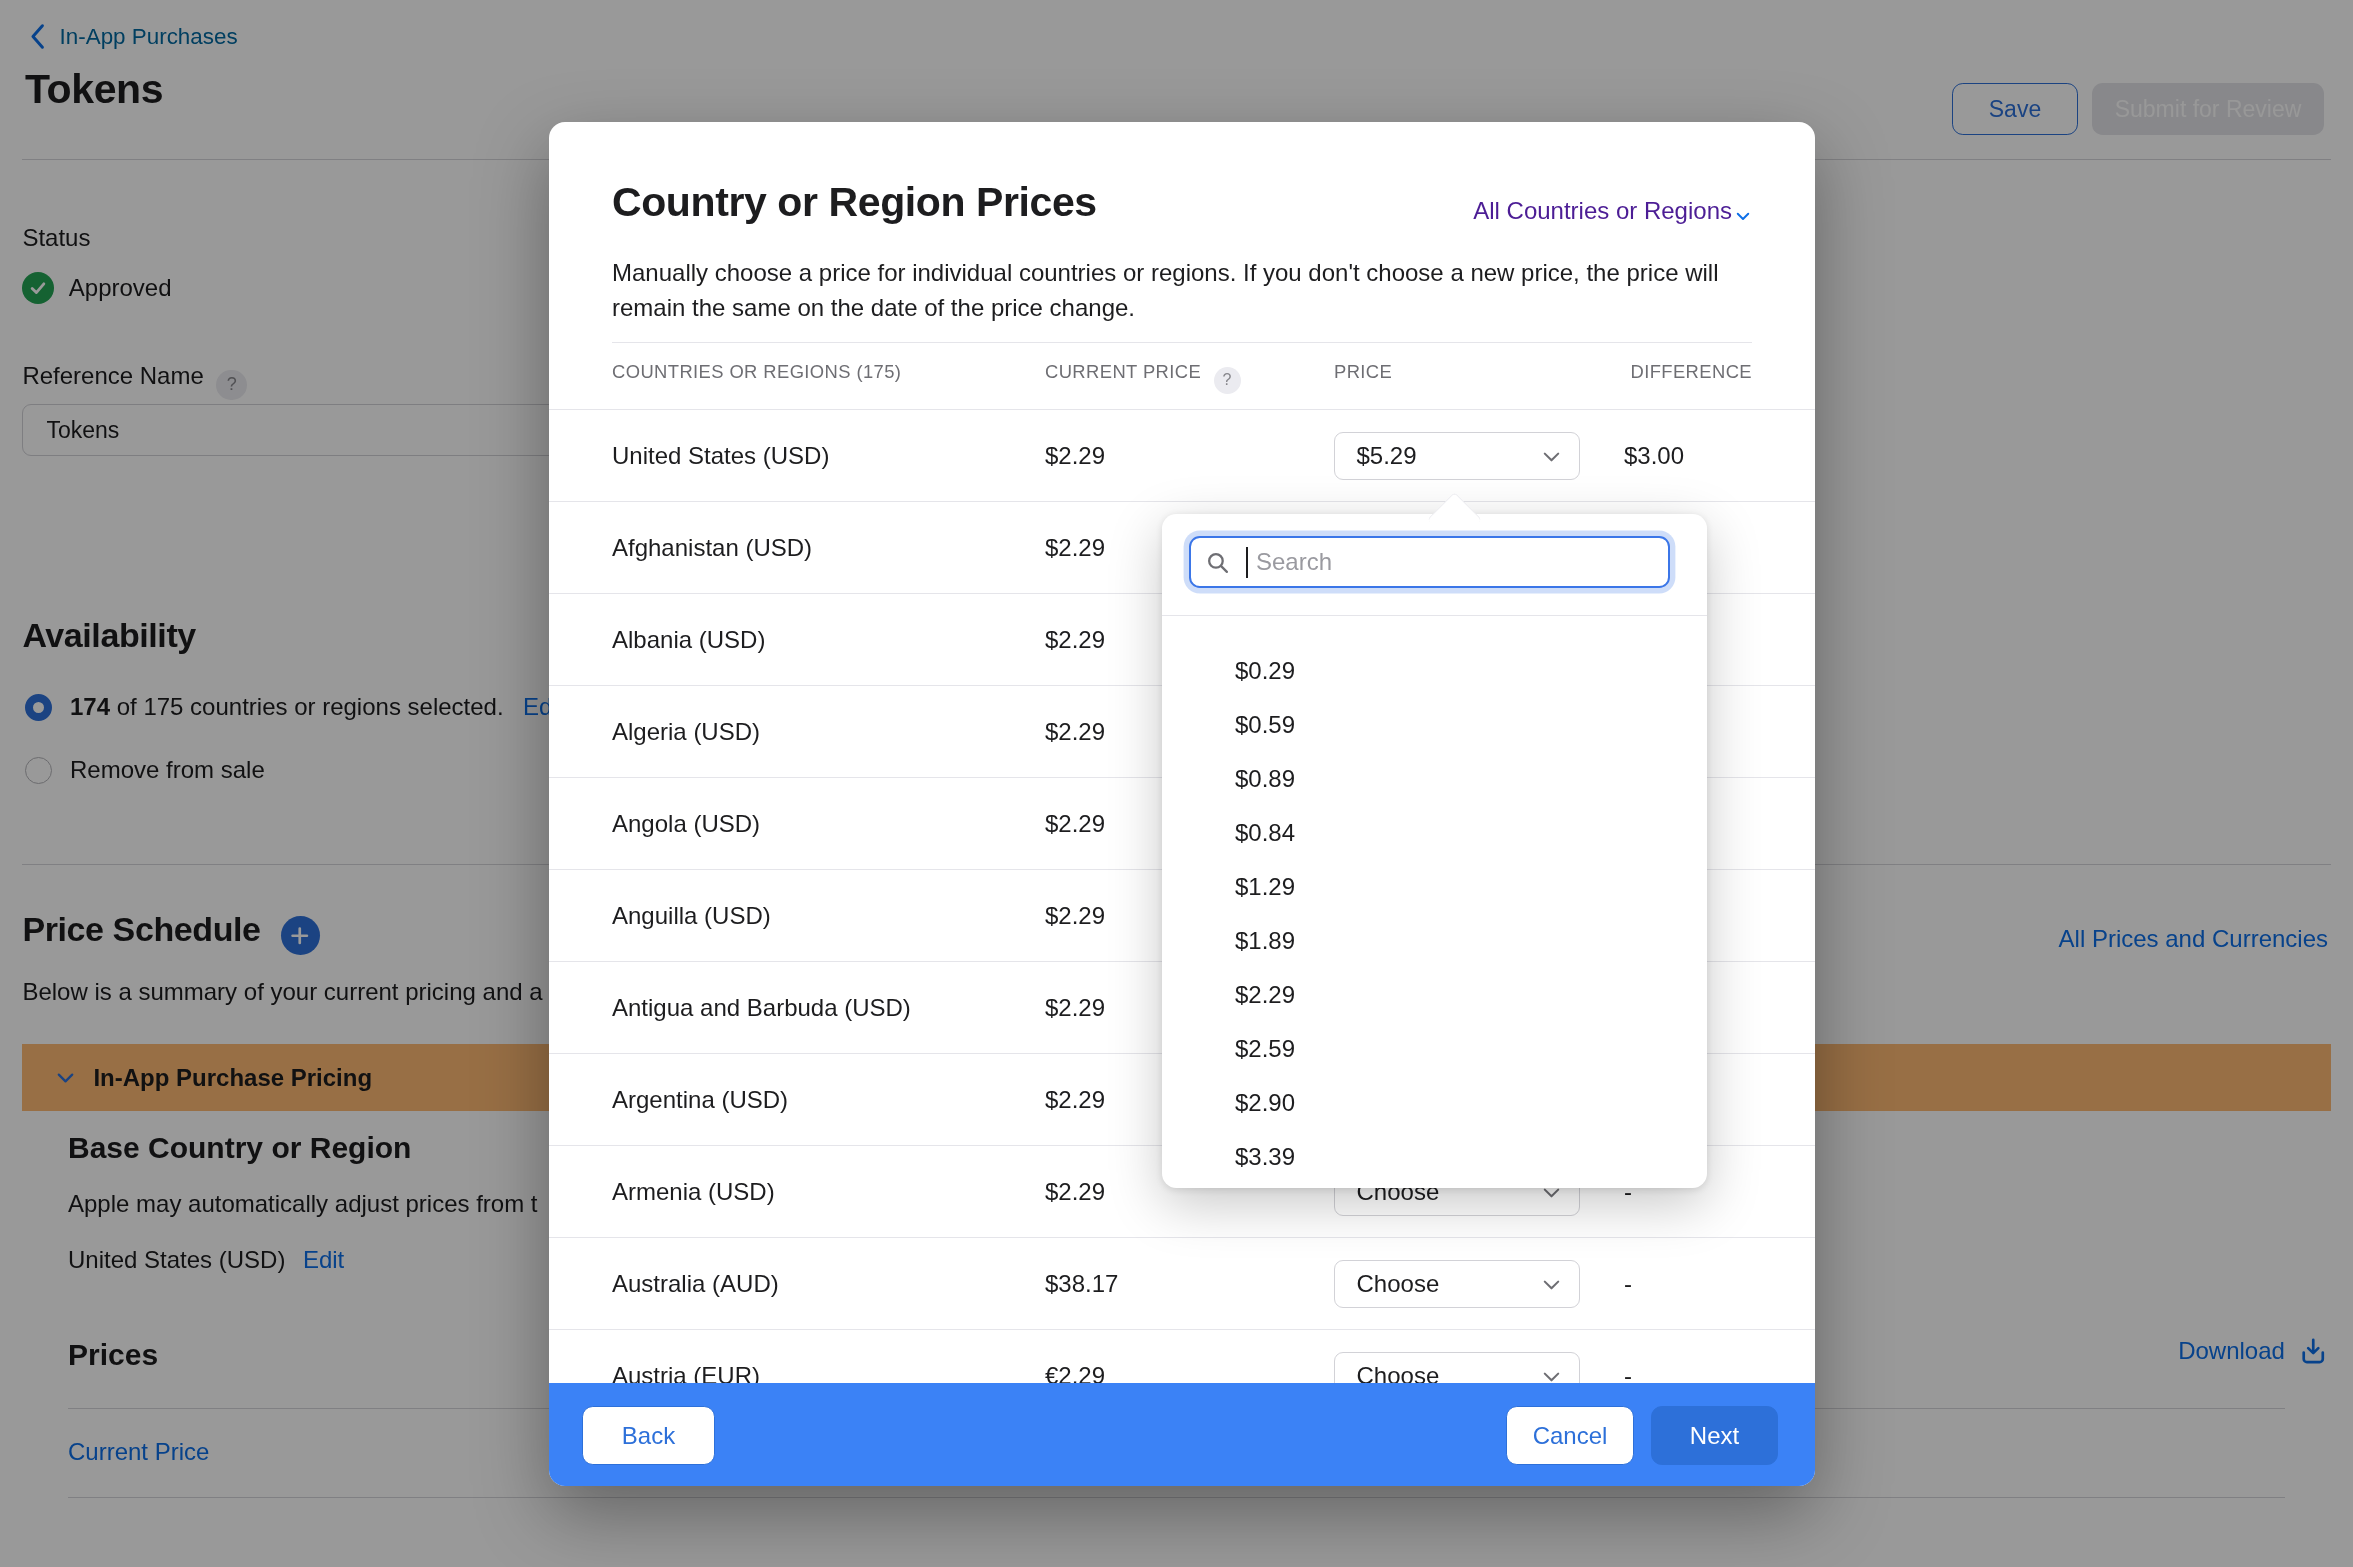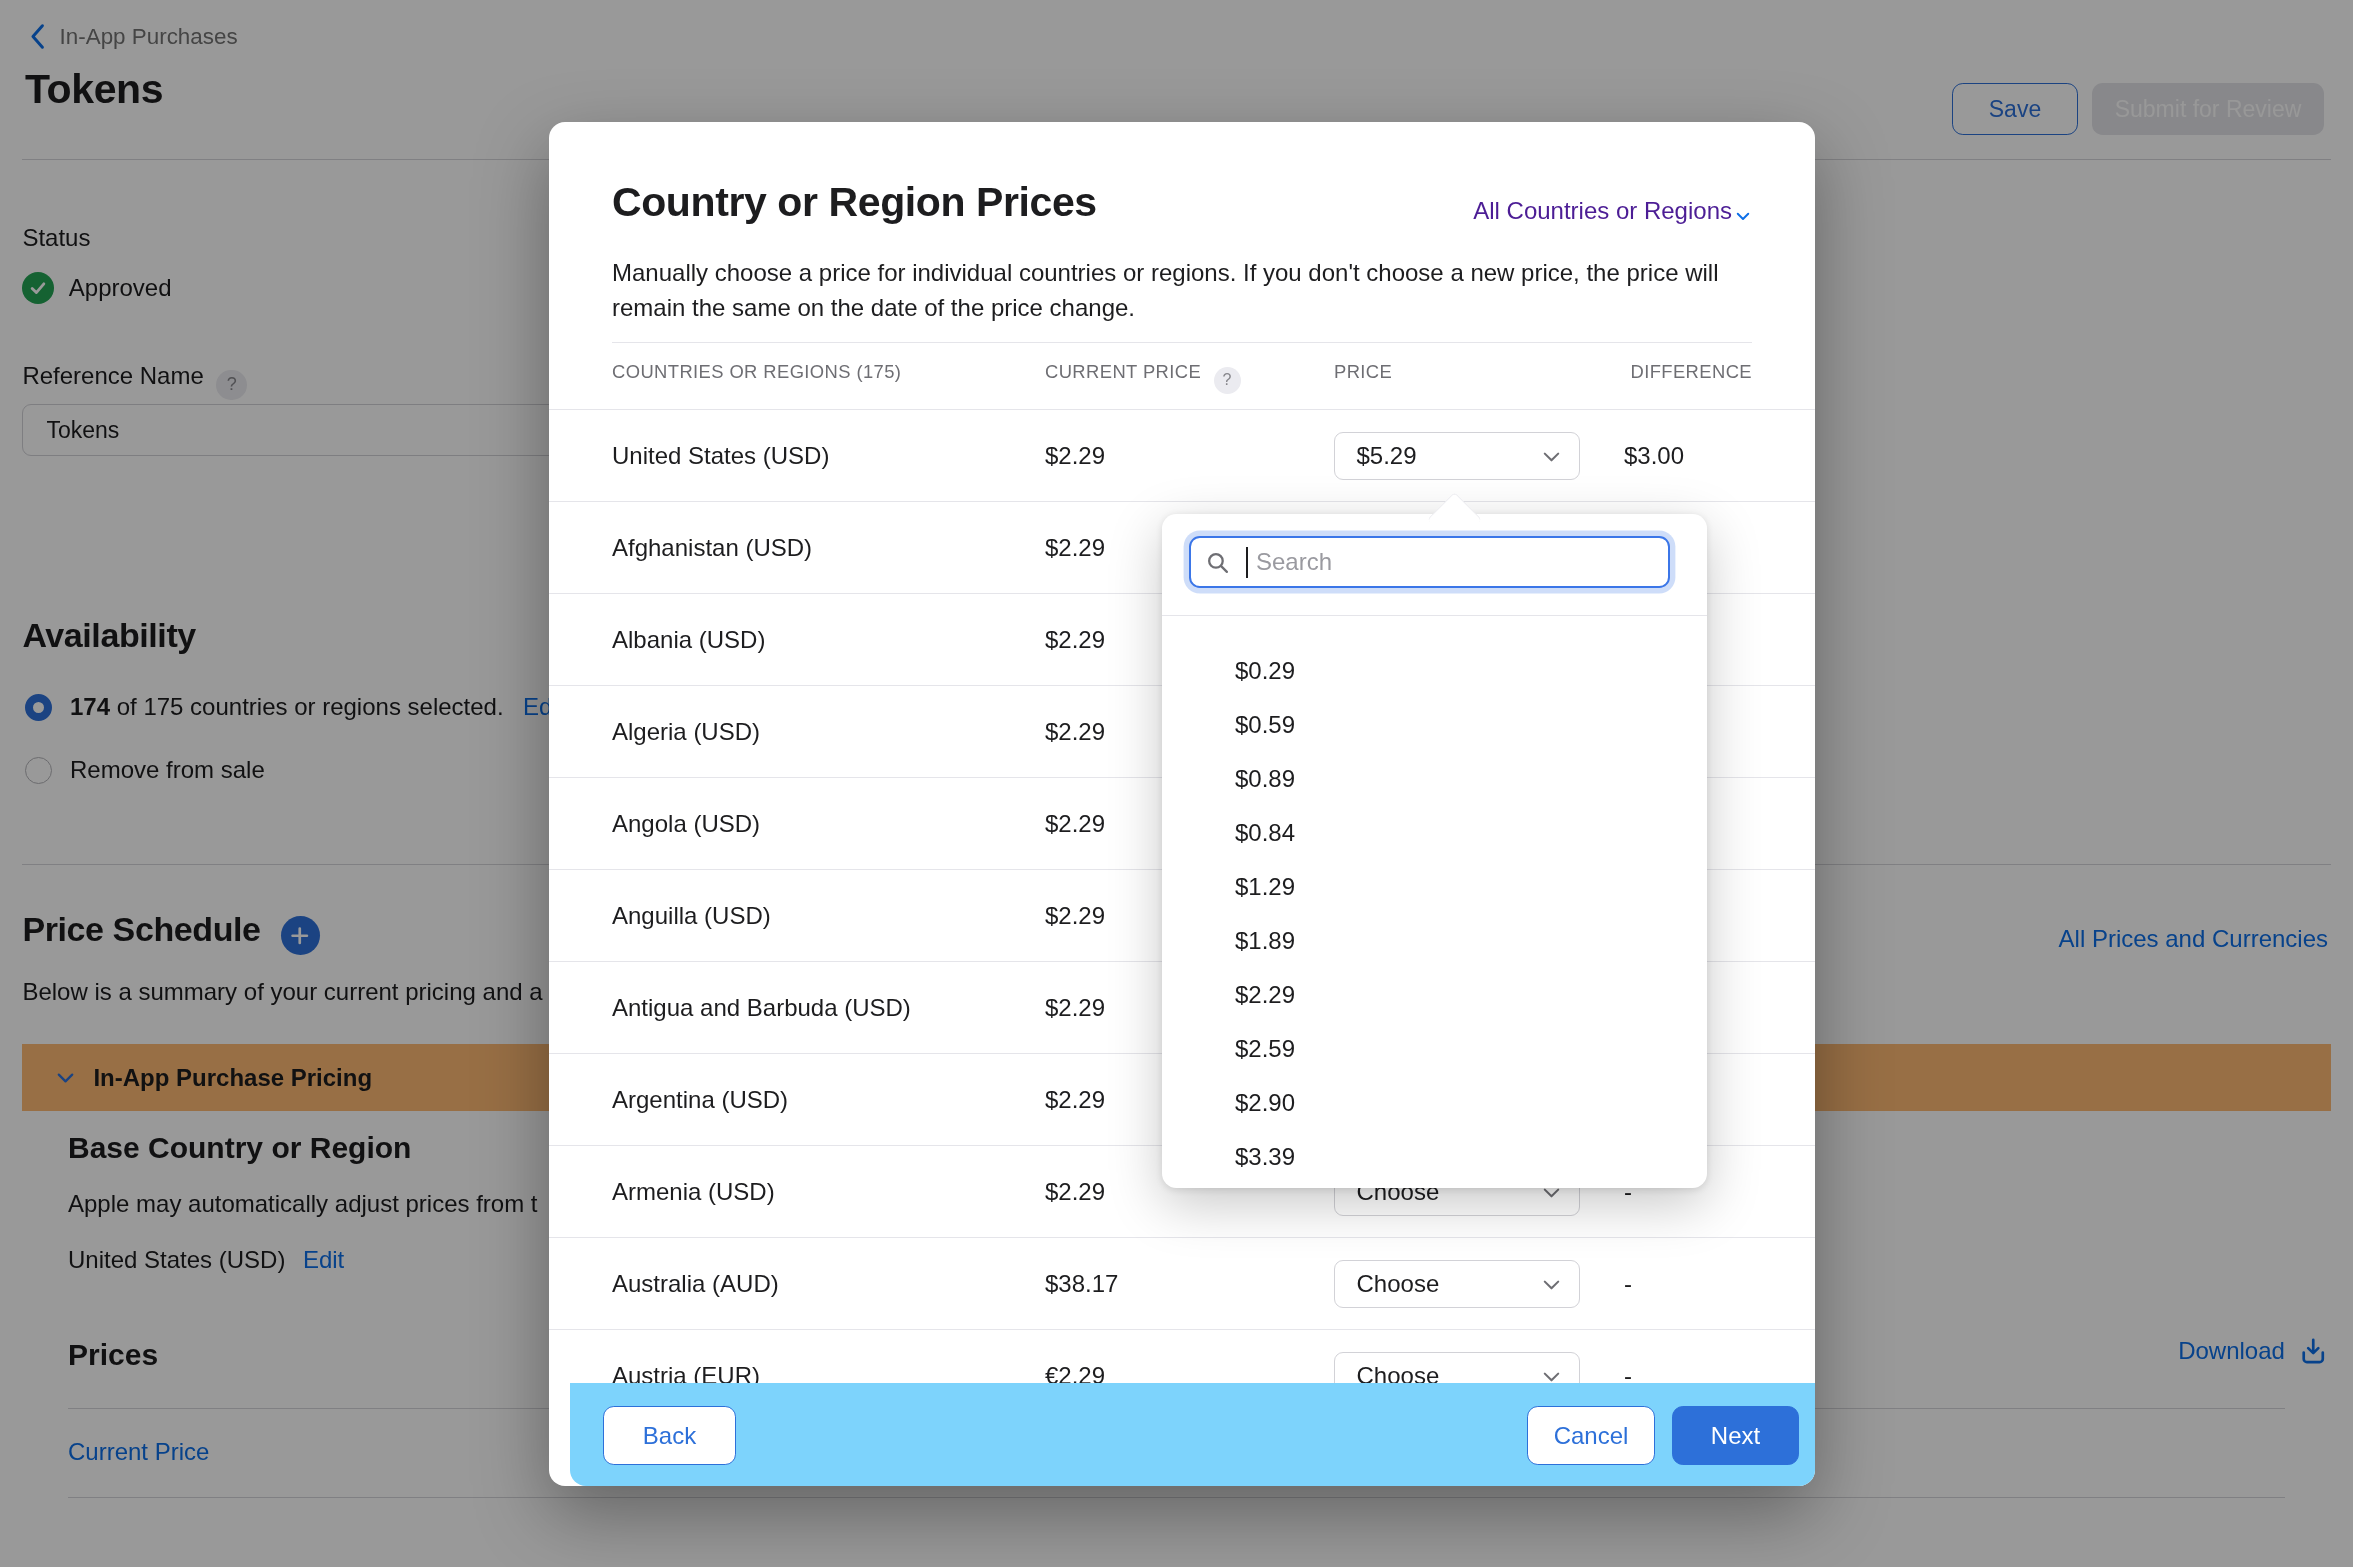--- a/index.html
+++ b/index.html
@@ -3,21 +3,21 @@
 <meta charset="utf-8">
 <style>
   html,body{margin:0;padding:0;width:2354px;height:1567px;overflow:hidden;
     font-family:"Liberation Sans","DejaVu Sans",sans-serif;background:#fff;color:#1d1d1f;}
   .abs{position:absolute;}
   a,.link{color:#0d6fe8;text-decoration:none;cursor:pointer;}
   .divider{position:absolute;height:0.9px;background:#d6d6db;}
 
   
   #page{position:absolute;inset:0;background:#fff;}
-  .breadcrumb{left:27px;top:23px;display:flex;align-items:center;gap:12.6px;font-size:22.4px;color:#737373;}
+  .breadcrumb{left:27px;top:23px;display:flex;align-items:center;gap:12.6px;font-size:22.4px;color:#0369a1;}
   .page-title{left:25px;top:66px;font-size:41px;font-weight:700;letter-spacing:-0.4px;}
   .btn{display:flex;align-items:center;justify-content:center;border-radius:10.8px;font-size:23px;box-sizing:border-box;cursor:pointer;}
   .save-btn{left:1952px;top:83px;width:126px;height:52px;border:1.8px solid #2d70d9;color:#2d70d9;background:transparent;}
   .submit-btn{left:2092px;top:83px;width:232px;height:52px;background:#e3e3e8;color:#fdfdfd;}
   .sec-label{font-size:24px;}
   .status-row{left:22.4px;top:272px;display:flex;align-items:center;gap:14.4px;font-size:24px;}
   .check-circle{width:32px;height:32px;border-radius:50%;background:#23a454;display:flex;align-items:center;justify-content:center;}
   .help-badge{display:inline-flex;width:30.5px;height:30.5px;border-radius:50%;background:#ebebf0;color:#86868b;
     font-size:18px;align-items:center;justify-content:center;vertical-align:-6.3px;margin-left:12.6px;cursor:pointer;}
   .ref-input{left:22.4px;top:404px;width:943px;height:52px;border:1.8px solid #d2d2d7;border-radius:9px;
@@ -44,21 +44,21 @@
   .m-desc{left:63px;top:133px;width:1144px;font-size:24px;line-height:35px;}
   .th{position:absolute;top:239px;font-size:18.4px;letter-spacing:0.4px;color:#6e6e73;}
   #rows{position:absolute;left:0;right:0;top:287px;height:975px;overflow:hidden;border-top:0.9px solid #e5e5ea;}
   .t-row{position:relative;height:92px;border-bottom:0.9px solid #e5e5ea;box-sizing:border-box;}
   .c-country{position:absolute;left:63px;top:32px;font-size:24px;}
   .c-current{position:absolute;left:496px;top:32px;font-size:24px;}
   .c-diff{position:absolute;left:1075px;top:32px;font-size:24px;}
   .select{position:absolute;left:785px;top:21.5px;width:246px;height:48px;border:1.3px solid #d2d2d7;border-radius:9px;
     background:#fff;display:flex;align-items:center;font-size:24px;padding-left:21.5px;box-sizing:border-box;cursor:pointer;}
   .select svg{position:absolute;right:16px;top:12.6px;}
-  #m-footer{position:absolute;left:0;right:0;bottom:0;height:103px;background:#7dd3fc;border-radius:0 0 16px 16px;z-index:2;margin-left:21px;}
+  #m-footer{position:absolute;left:0;right:0;bottom:0;height:103px;background:#3b82f6;border-radius:0 0 16px 16px;z-index:2;}
   .f-btn{position:absolute;top:23px;height:59px;border-radius:10.8px;border:1.8px solid #2d70d9;background:#fff;color:#2d70d9;
     font-size:24px;font-family:inherit;display:flex;align-items:center;justify-content:center;box-sizing:border-box;cursor:pointer;}
   .f-back{left:33px;width:133px;}
   .f-cancel{left:957px;width:128px;}
   .f-next{left:1102px;width:127px;background:#2d70d9;border-color:#2d70d9;color:#fff;}
 
   
   #popover{position:absolute;left:1162px;top:514px;width:545px;height:674px;background:#fff;border-radius:14.4px;z-index:20;
     box-shadow:0 1.8px 7.2px rgba(0,0,0,.10),0 16px 54px rgba(0,0,0,.22);}
   #popover .arrow{position:absolute;top:-14.4px;left:273px;width:38px;height:38px;background:#fff;transform:rotate(45deg);

